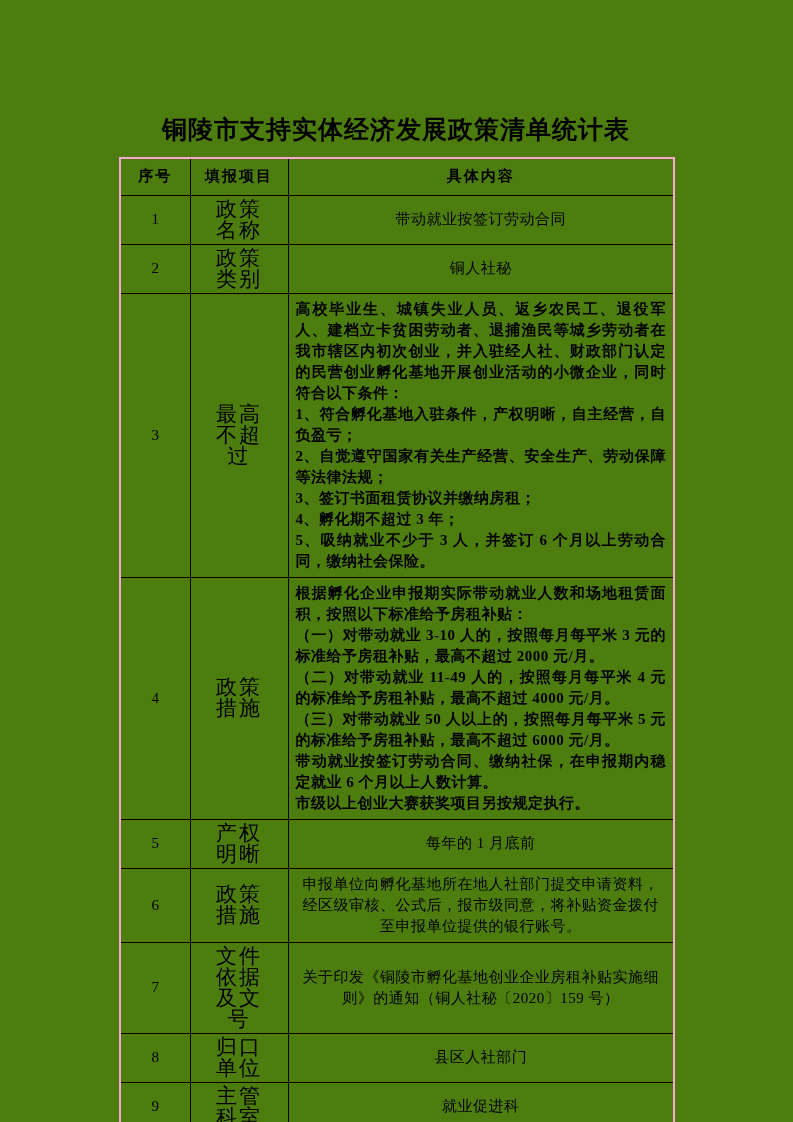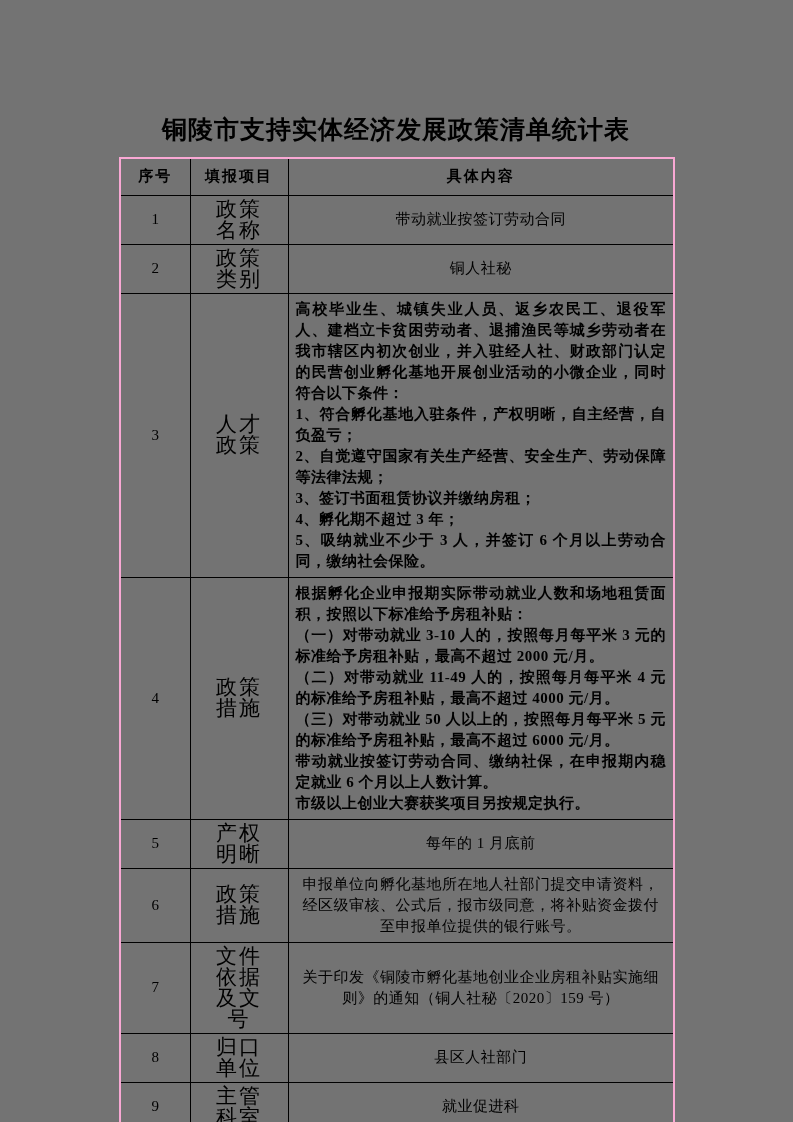--- a/index.html
+++ b/index.html
@@ -7,21 +7,21 @@
   body {
     width: 793px;
     height: 1122px;
     font-family: "Liberation Serif", serif;
     color: #000000;
     overflow: hidden;
   }
   .page {
     width: 793px;
     height: 1122px;
-    background: #737373;
+    background: #4d7c0f;
     padding: 112px 0 0 119px;
   }
   .doc-title {
     width: 554px;
     text-align: center;
     font-size: 25px;
     font-weight: bold;
     letter-spacing: 1px;
     line-height: 36px;
     margin-bottom: 9px;
@@ -101,21 +101,21 @@
         <td class="item-cell">政策名称</td>
         <td class="content-cell center">带动就业按签订劳动合同</td>
       </tr>
       <tr class="rh39">
         <td class="no-cell">2</td>
         <td class="item-cell">政策类别</td>
         <td class="content-cell center">铜人社秘</td>
       </tr>
       <tr>
         <td class="no-cell">3</td>
-        <td class="item-cell">人才政策</td>
+        <td class="item-cell">最高不超过</td>
         <td class="content-cell left">高校毕业生、城镇失业人员、返乡农民工、退役军人、建档立卡贫困劳动者、退捕渔民等城乡劳动者在我市辖区内初次创业，并入驻经人社、财政部门认定的民营创业孵化基地开展创业活动的小微企业，同时符合以下条件：
 1、符合孵化基地入驻条件，产权明晰，自主经营，自负盈亏；
 2、自觉遵守国家有关生产经营、安全生产、劳动保障等法律法规；
 3、签订书面租赁协议并缴纳房租；
 4、孵化期不超过 3 年；
 5、吸纳就业不少于 3 人，并签订 6 个月以上劳动合同，缴纳社会保险。</td>
       </tr>
       <tr>
         <td class="no-cell">4</td>
         <td class="item-cell">政策措施</td>

